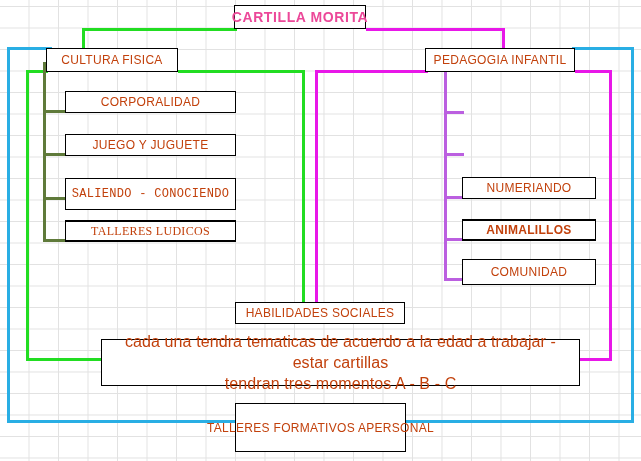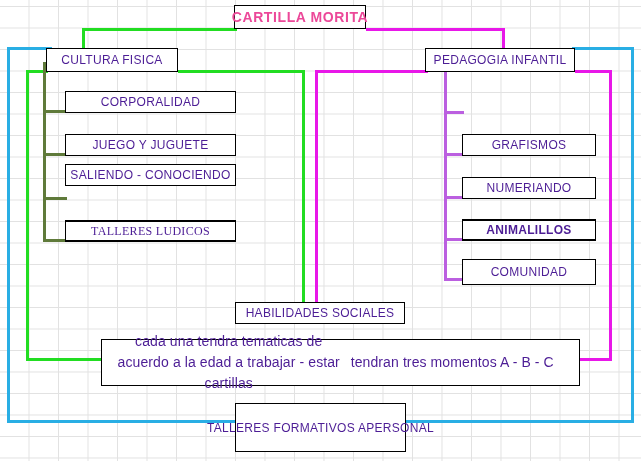--- a/index.html
+++ b/index.html
@@ -31,39 +31,39 @@
   }
   .box {
     position: absolute;
     box-sizing: border-box;
     background: #ffffff;
     border: 1px solid #000000;
     display: flex;
     align-items: center;
     justify-content: center;
     text-align: center;
-    color: #4c1d95;
+    color: #c2410c;
     font-size: 12px;
     letter-spacing: 0.3px;
     white-space: nowrap;
   }
   .box.thick { border-width: 1px; border-bottom-width: 2px; border-top-width: 2px; }
   .box.title {
     color: #ec4899;
     font-weight: bold;
     font-size: 14px;
     letter-spacing: 0.6px;
   }
   .box.para {
     white-space: normal;
-    font-size: 14px;
+    font-size: 16px;
     line-height: 21px;
     letter-spacing: 0.1px;
     padding: 0 15px;
-    flex-direction: row;
+    flex-direction: column;
   }
   .box.para .ln { display: block; width: 100%; }
   .box.two {
     flex-direction: row;
     line-height: 22px;
     font-size: 12px;
   }
 </style>
 </head>
 <body>
@@ -109,24 +109,23 @@
   <div class="conn" style="left:444px; top:278px; width:20px; height:3px; background:#bb5fe0;"></div>
 
   <div class="box title" style="left:234px; top:5px; width:132px; height:24px;">CARTILLA  MORITA</div>
 
   <div class="box" style="left:46px; top:48px; width:132px; height:24px;">CULTURA FISICA</div>
 
   <div class="box" style="left:425px; top:48px; width:150px; height:24px;">PEDAGOGIA  INFANTIL</div>
 
   <div class="box" style="left:65px; top:91px; width:171px; height:22px;">CORPORALIDAD</div>
   <div class="box" style="left:65px; top:134px; width:171px; height:22px;">JUEGO  Y  JUGUETE</div>
-  <div class="box" style="left:65px; top:164px; width:171px; height:22px;">SALIENDO - CONOCIENDO</div>
+  <div class="box" style="left:65px; top:178px; width:171px; height:32px;font-family:Liberation Mono, monospace;">SALIENDO - CONOCIENDO</div>
   <div class="box thick" style="left:65px; top:220px; width:171px; height:22px;font-family:Liberation Serif, serif;">TALLERES LUDICOS</div>
 
-  <div class="box" style="left:462px; top:134px; width:134px; height:22px;">GRAFISMOS</div>
   <div class="box" style="left:462px; top:177px; width:134px; height:22px;">NUMERIANDO</div>
   <div class="box thick" style="left:462px; top:219px; width:134px; height:22px;font-weight:bold;">ANIMALILLOS</div>
   <div class="box" style="left:462px; top:259px; width:134px; height:26px;">COMUNIDAD</div>
 
   <div class="box" style="left:235px; top:302px; width:170px; height:22px;">HABILIDADES  SOCIALES</div>
 
   <div class="box para" style="left:101px; top:339px; width:479px; height:47px;">
     <span class="ln">cada  una  tendra  tematicas   de  acuerdo a la edad  a  trabajar - estar cartillas</span>
     <span class="ln">tendran  tres  momentos  A - B - C</span>
   </div>

